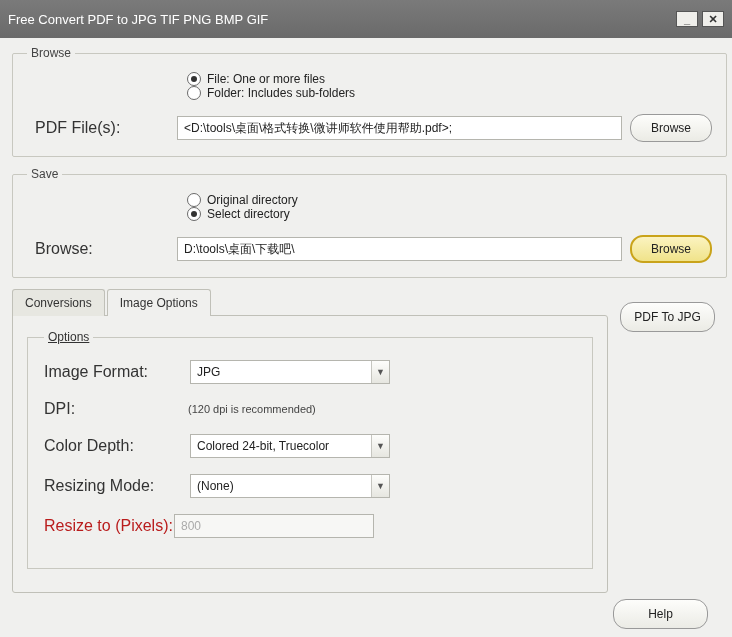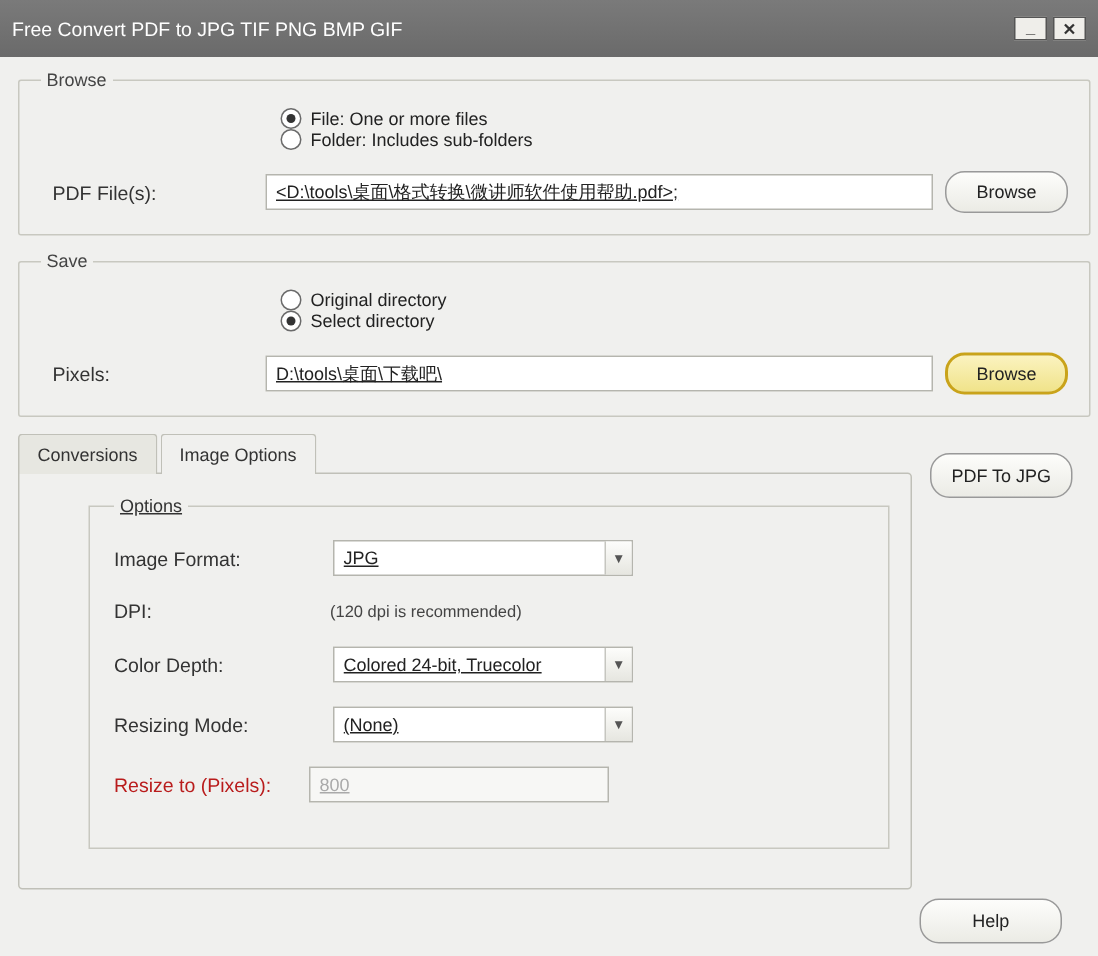--- a/index.html
+++ b/index.html
@@ -9,48 +9,48 @@
 .titlebar .spacer { flex: 1; }
 .win-btn { width: 22px; height: 16px; background: #efeeea; border: 1px solid #555; margin-left: 4px; display: inline-flex; align-items: center; justify-content: center; color: #333; font-size: 11px; font-weight: bold; cursor: pointer; }
 
 .app-body { padding: 8px 12px 6px 12px; }
 
 fieldset.group { border: 1px solid #c8c8c0; border-radius: 2px; padding: 12px 14px 14px 14px; margin-bottom: 10px; background: #f0f0ee; position: relative; }
 fieldset.group > legend { font-size: 12px; color: #444; padding: 0 4px; }
 
 .row { display: flex; align-items: center; margin-bottom: 12px; }
 .row:last-child { margin-bottom: 0; }
-.lbl { font-size: 13px; color: #333; width: 150px; padding-left: 8px; }
+.lbl { font-size: 16px; color: #333; width: 150px; padding-left: 8px; }
 .radio-row { display: flex; padding-left: 160px; margin-bottom: 14px; flex-direction: column; }
 .radio-opt { display: flex; align-items: center; font-size: 12px; color: #222; width: 270px; }
 .radio-circle { width: 14px; height: 14px; border: 1px solid #6a6a6a; border-radius: 50%; margin-right: 6px; display: inline-flex; align-items: center; justify-content: center; background: #fff; }
 .radio-circle.sel::after { content: ""; width: 6px; height: 6px; background: #333; border-radius: 50%; }
 
-input.text-field { height: 24px; border: 1px solid #b5b5ae; background: #fff; font-size: 12px; padding: 2px 6px; color: #222; text-decoration: underline; }
+input.text-field { height: 24px; border: 1px solid #b5b5ae; background: #fff; font-size: 12px; padding: 2px 6px; color: #222; }
 input.text-field.wide { width: 445px; }
 input.text-field.med { width: 200px; }
 input.text-field:disabled { color: #aaa; background: #f7f7f5; }
 
 .btn { height: 28px; border: 1px solid #999; background: linear-gradient(#fdfdfb,#ebebe5); font-size: 12px; color: #222; border-radius: 13px; cursor: pointer; display: inline-flex; align-items: center; justify-content: center; }
 .btn.browse { width: 82px; margin-left: 8px; }
 .btn.highlight { border: 2px solid #c9a31a; background: linear-gradient(#fbf3c0,#f0e38a); }
 .btn.big { width: 95px; height: 30px; }
 
 .below-area { display: flex; gap: 12px; }
 .tabs-col { flex: 1; }
 .right-col { width: 100px; padding-top: 14px; }
 .right-col .btn.big { margin-bottom: 8px; }
 
 .tabstrip { display: flex; position: relative; bottom: -1px; z-index: 2; }
 .tab { font-size: 12px; padding: 6px 12px; border: 1px solid #c0c0b8; border-bottom: none; background: #e7e7e1; color: #333; border-radius: 3px 3px 0 0; margin-right: 2px; cursor: pointer; }
 .tab.active { background: #f0f0ee; position: relative; }
 .tab.active::after { content:""; position:absolute; left:0; right:0; bottom:-1px; height:2px; background:#f0f0ee; }
 .tabpanel { border: 1px solid #c0c0b8; background: #f0f0ee; padding: 14px; border-radius: 0 3px 3px 3px; min-height: 278px; }
 
-fieldset.options { border: 1px solid #c8c8c0; padding: 16px 16px 14px 16px; margin-left: 32px; }
+fieldset.options { border: 1px solid #c8c8c0; padding: 16px 16px 14px 16px; }
 fieldset.options > legend { font-size: 12px; padding: 0 4px; text-decoration: underline; color: #333; }
 fieldset.options .row { margin-bottom: 16px; }
 fieldset.options .lbl { width: 130px; padding-left: 0; }
 
 .combo { position: relative; display: inline-block; padding-left: 16px; }
 .combo input { width: 200px; padding-right: 22px; }
 .combo .arrow { position: absolute; right: 1px; top: 1px; bottom: 1px; width: 18px; background: linear-gradient(#fdfdfb,#e6e6e0); border-left: 1px solid #c6c6c0; display: flex; align-items: center; justify-content: center; font-size: 9px; color: #555; cursor: pointer; }
 
 .hint { font-size: 11px; color: #444; margin-left: 14px; }
 .disabled-lbl { color: #b91c1c; }
@@ -94,21 +94,21 @@
       <div class="radio-opt">
         <span class="radio-circle"></span>
         <span>Original directory</span>
       </div>
       <div class="radio-opt">
         <span class="radio-circle sel"></span>
         <span>Select directory</span>
       </div>
     </div>
     <div class="row">
-      <span class="lbl">Pixels:</span>
+      <span class="lbl">Browse:</span>
       <input class="text-field wide" value="D:\tools\桌面\下载吧\" style="">
       <button class="btn browse highlight">Browse</button>
     </div>
   </fieldset>
 
   <div class="below-area">
     <div class="tabs-col">
       <div class="tabstrip">
         <div class="tab">Conversions</div>
         <div class="tab active">Image Options</div>

